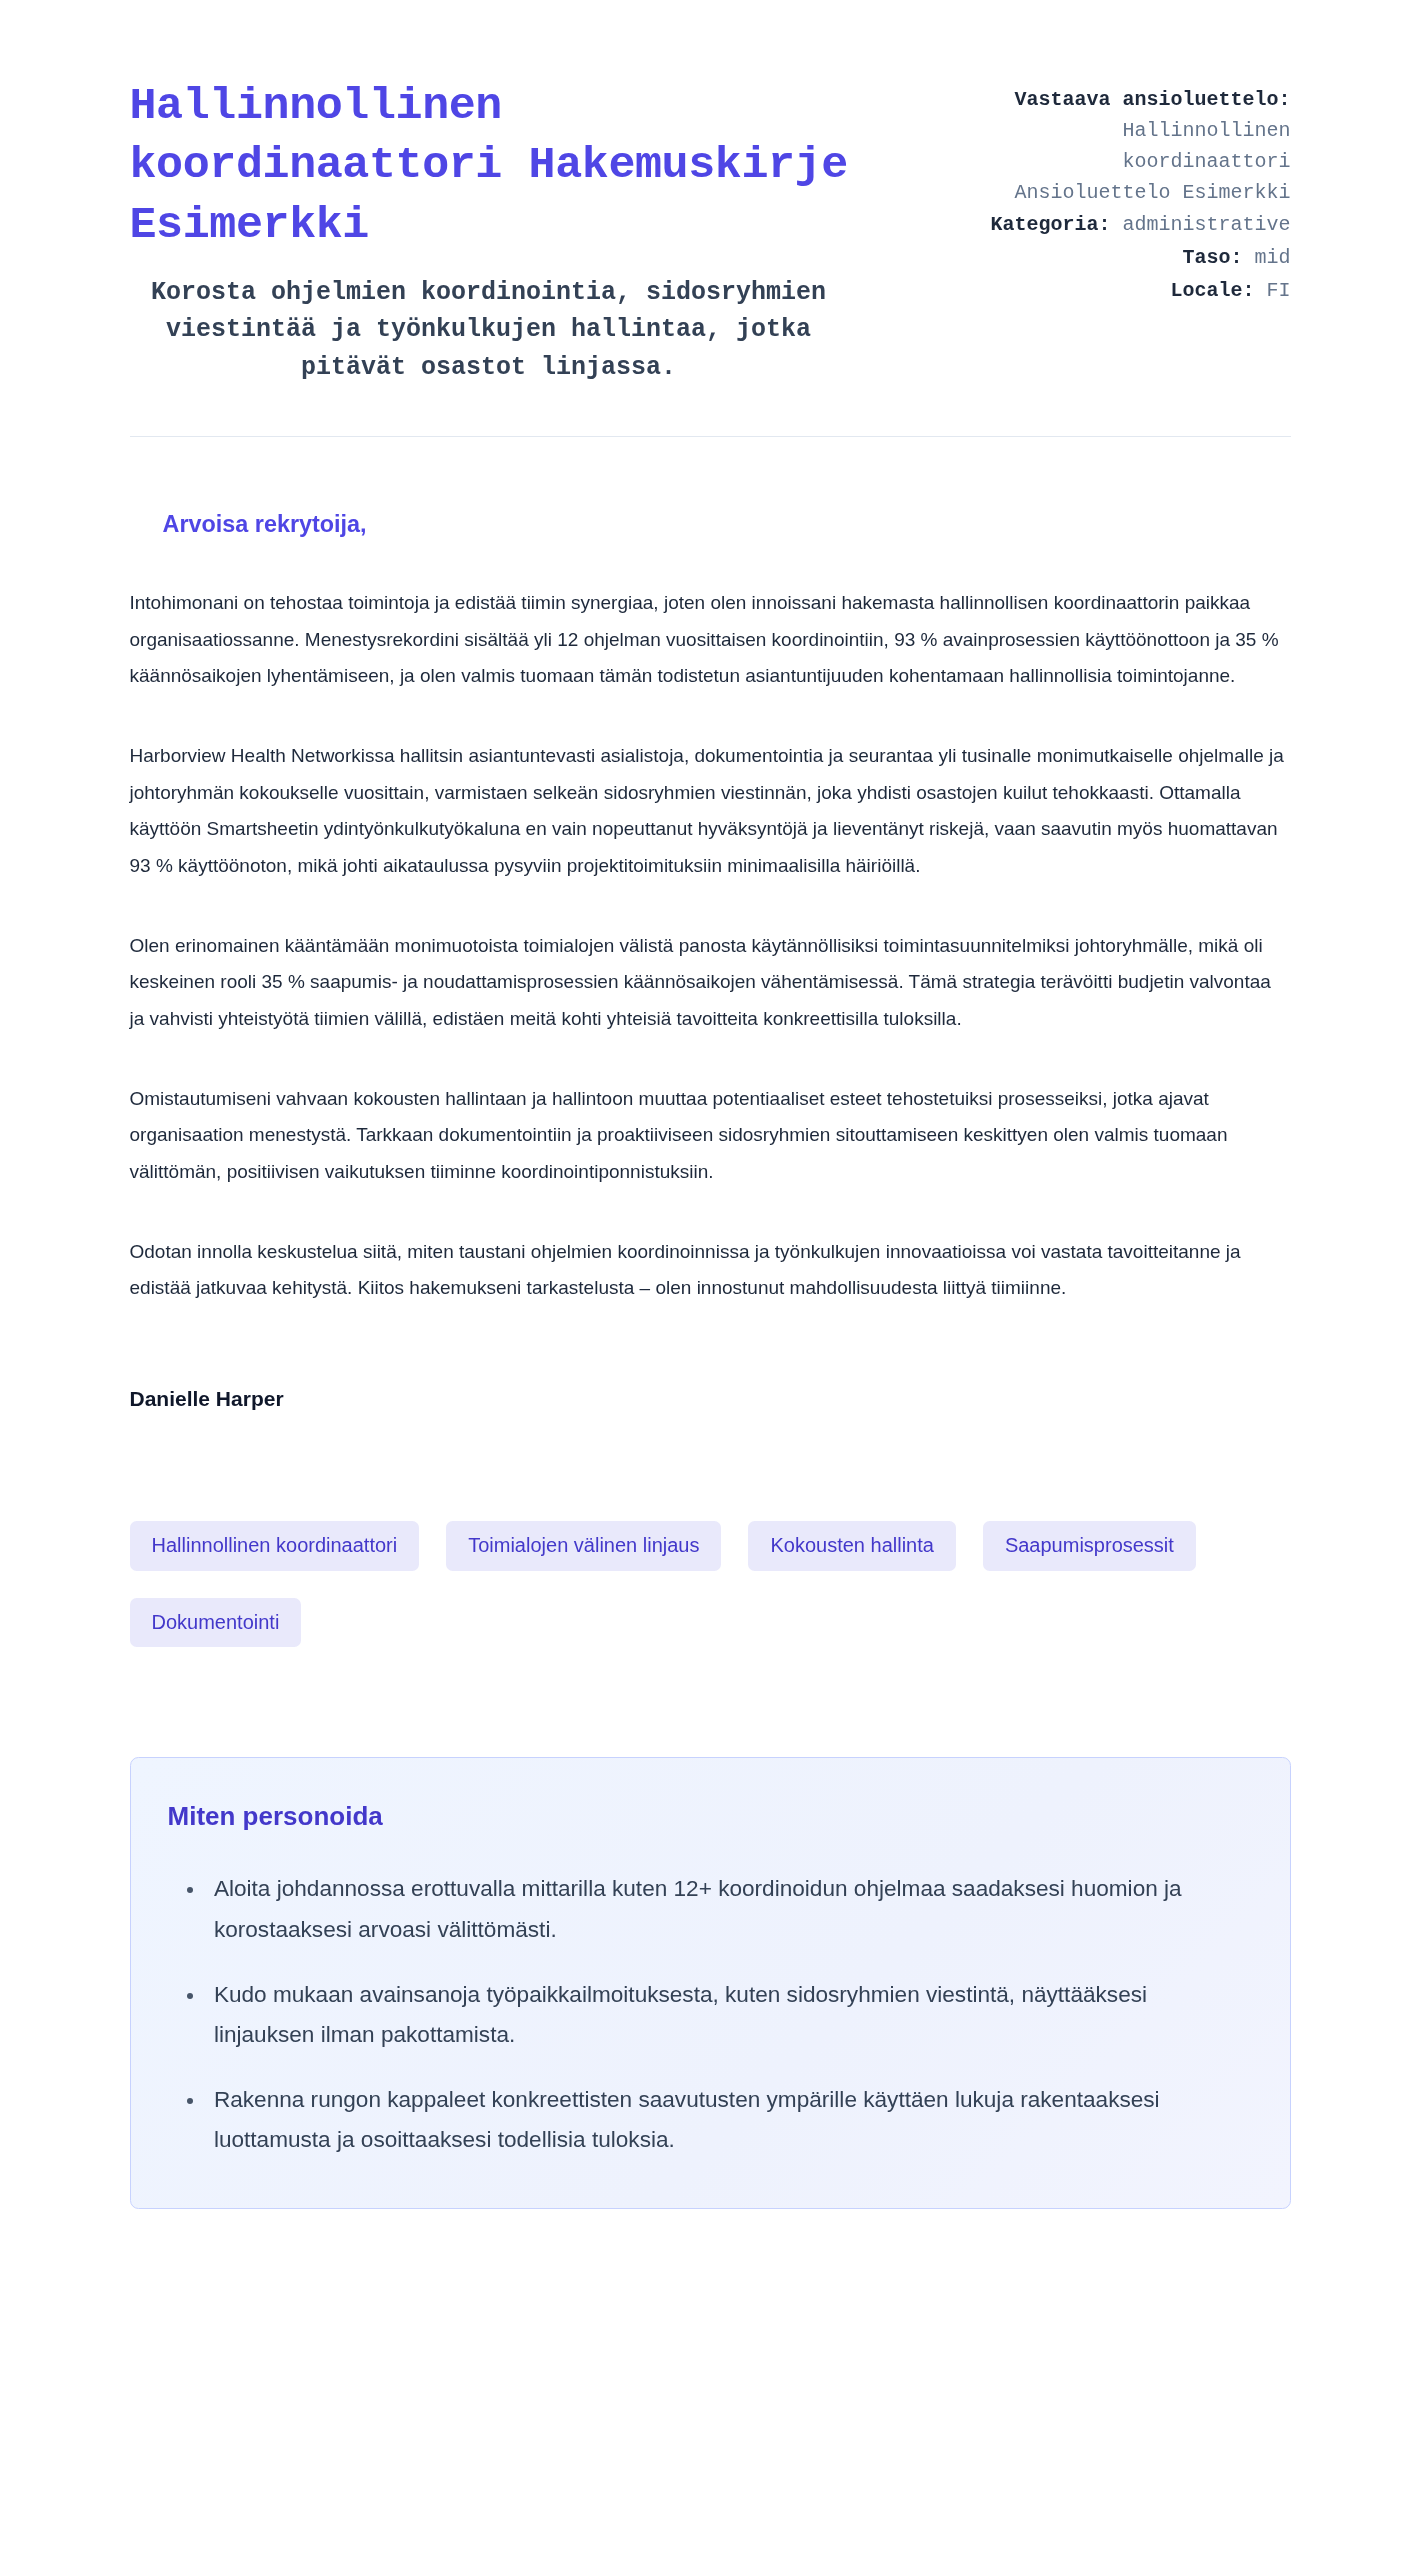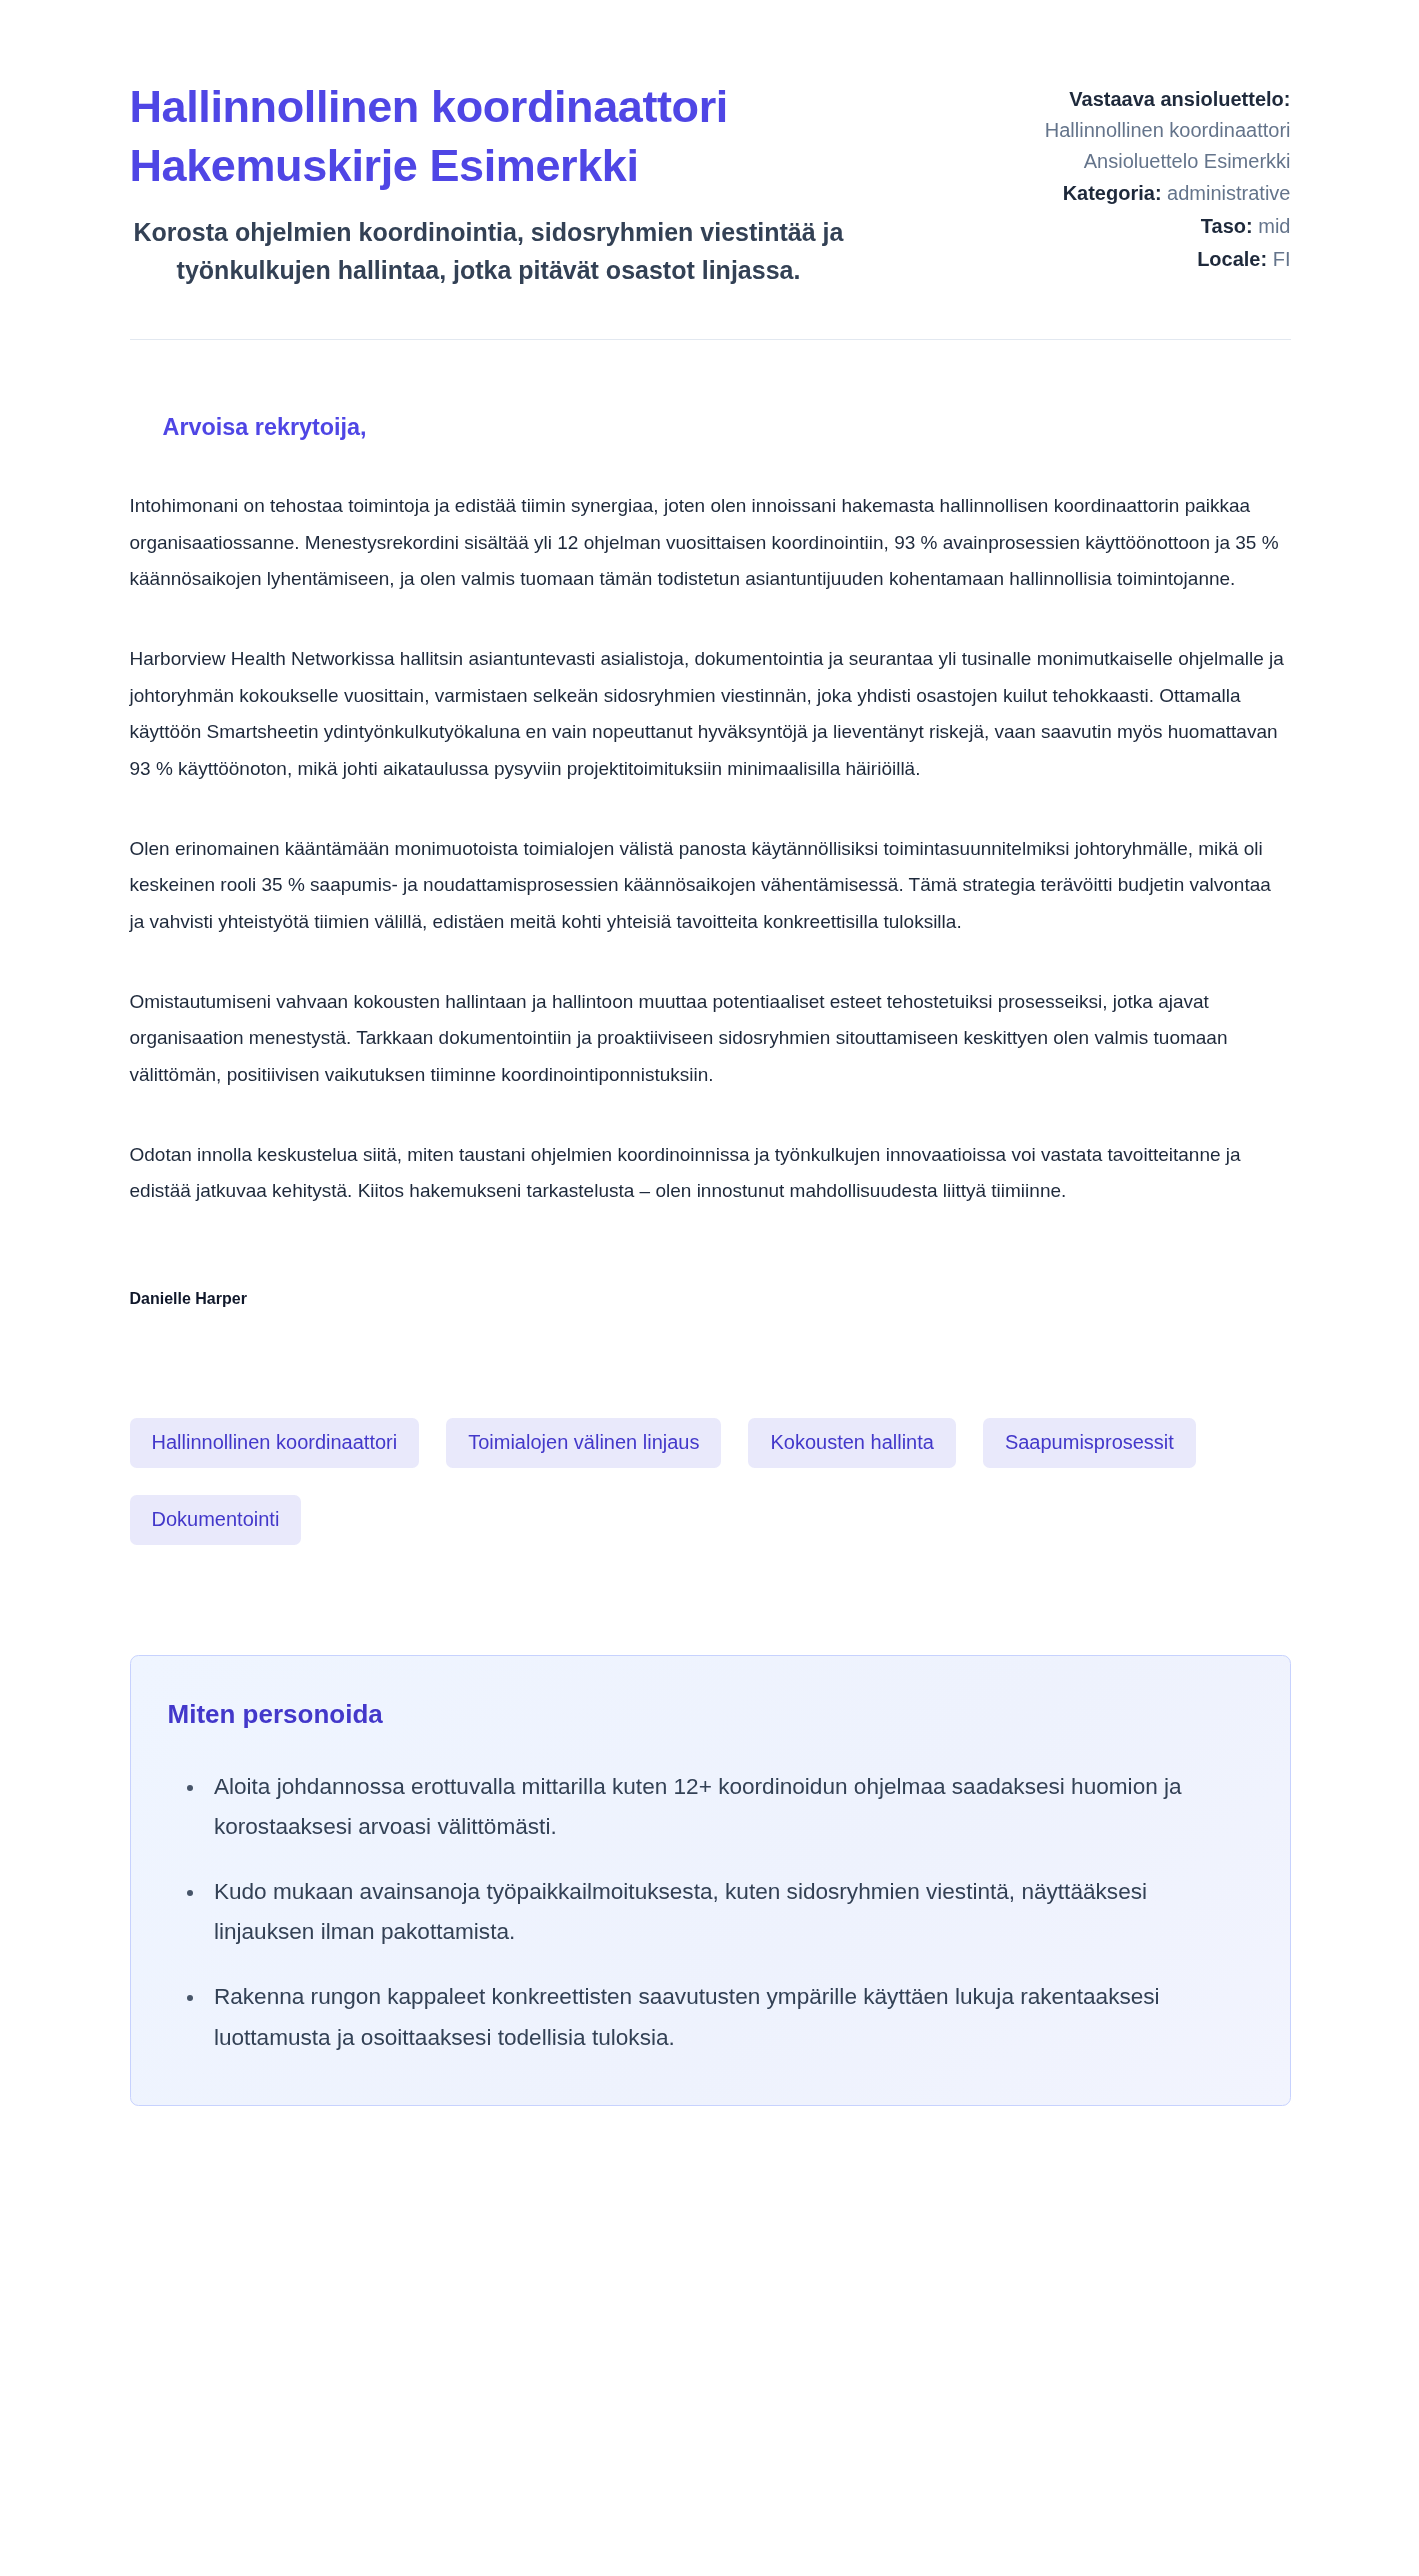--- a/index.html
+++ b/index.html
@@ -14,20 +14,21 @@
     margin: 0 auto;
     padding: 77px 0 100px 0;
   }
 
   
   .header {
     display: flex;
     justify-content: space-between;
     align-items: flex-start;
     gap: 33px;
+    font-family: Liberation Mono, monospace;
   }
   .header-left { max-width: 735px; }
   .page-title {
     font-size: 45px;
     line-height: 1.32;
     font-weight: 800;
     color: #4f46e5;
     letter-spacing: -0.4px;
   }
   .page-subtitle {
@@ -69,21 +70,21 @@
   }
   .paragraph {
     font-size: 19px;
     line-height: 1.93;
     color: #1e293b;
     margin-bottom: 43px;
     max-width: 1178px;
   }
   .signature-block { margin-top: 80px; }
   .signature-name {
-    font-size: 16px;
+    font-size: 21px;
     font-weight: 700;
     color: #0f172a;
   }
   .signature-role {
     margin-top: 28px;
     font-size: 24px;
     color: #334155;
   }
 
   

